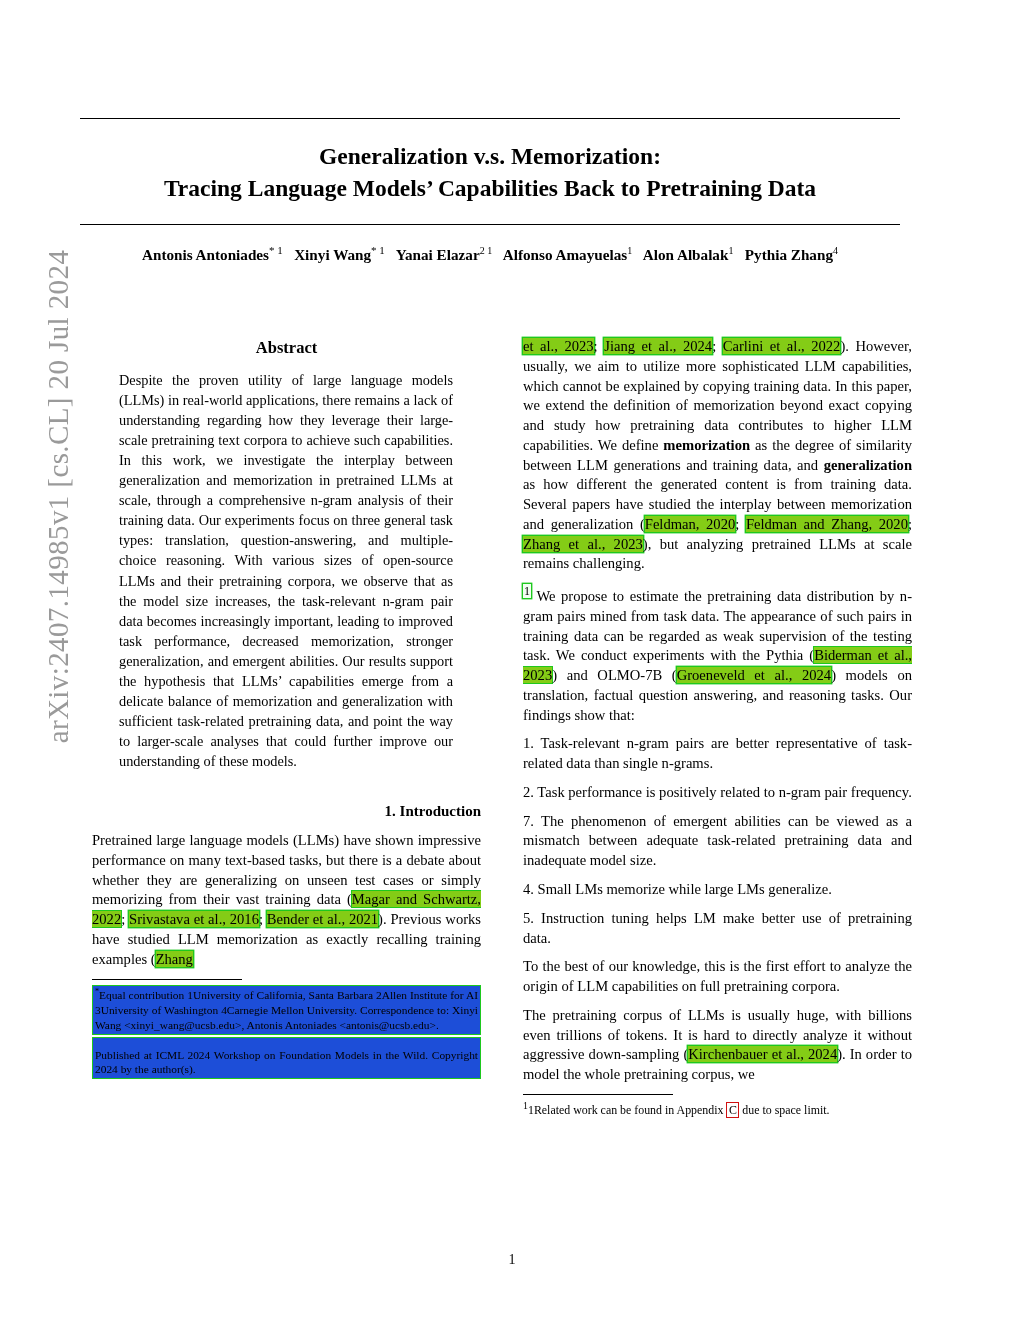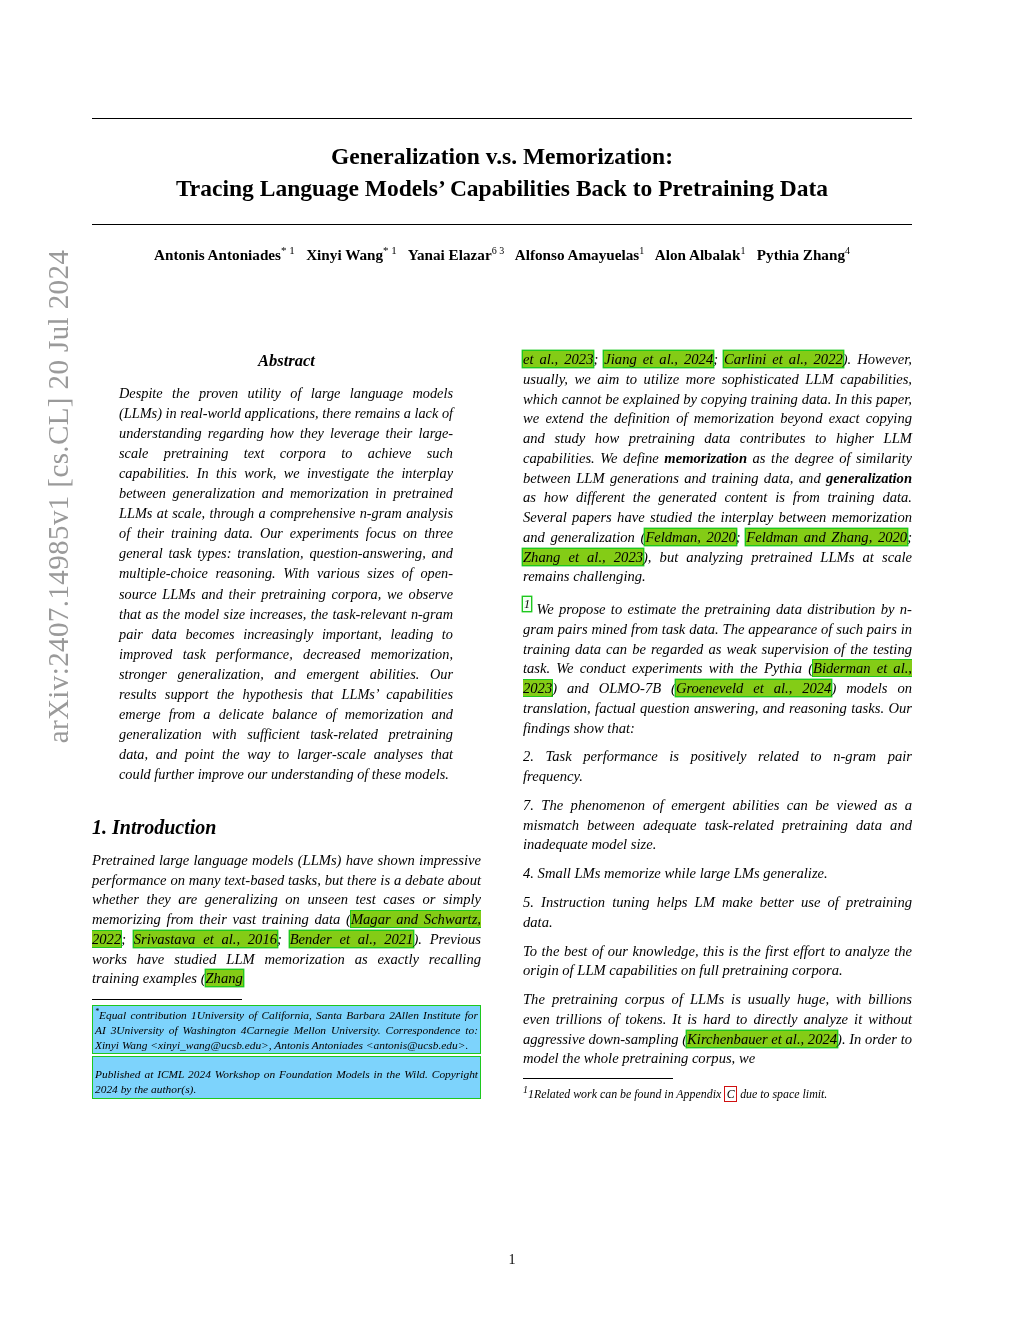--- a/index.html
+++ b/index.html
@@ -22,21 +22,21 @@
     transform-origin:center center;
     font-family:"Liberation Serif", serif;
     font-size:29px;
     letter-spacing:0.4px;
     color:#9a9a9a;
     text-align:center;
     white-space:nowrap;
   }
 
   
-  .title-block { position:absolute; left:92px; top:118px; width:820px; }
+  .title-block { position:absolute; left:80px; top:118px; width:820px; }
   .rule { border-top:1.1px solid #000; width:100%; }
   .title {
     text-align:center;
     font-weight:bold;
     font-size:23.5px;
     line-height:1.35;
     margin:22px 0 20px 0;
   }
   .authors {
     text-align:center;
@@ -44,61 +44,60 @@
     font-size:15.2px;
     line-height:1.5;
     margin:16px 0 0 0;
   }
   .authors sup { font-weight:normal; font-size:10px; }
   .authors .star { font-weight:normal; font-size:11px; }
 
   
   .col {
     position:absolute;
-    top:350px;
+    top:337px;
     width:389px;
     font-size:14.6px;
     line-height:1.355;
     text-align:justify;
-    font-style:italic;
   }
   .col-left { left:92px; }
   .col-right { left:523px; }
 
   .abstract-head {
     text-align:center;
     font-weight:bold;
     font-size:16.5px;
     margin:0 0 11px 0;
   }
   .abstract-body {
     margin:0 0 0 27px;
     width:334px;
     text-align:justify;
     font-size:14.3px;
     line-height:1.40;
   }
   h2.section {
     font-weight:bold;
-    font-size:20px;
+    font-size:15px;
     margin:30px 0 10px 0;
-    text-align:left;
+    text-align:right;
   }
   p { margin:0 0 9px 0; }
   .bold { font-weight:bold; }
 
   
   .hl {
     box-shadow:0 0 0 1.4px #1ec81e;
     background:#84cc16;
   }
   .hl-box {
     display:block;
     border:1.5px solid #1ec81e;
-    background:#7dd3fc;
+    background:#1d4ed8;
     padding:1px 2px;
     margin:2px 0;
   }
   .hl-sup {
     box-shadow:0 0 0 1.4px #1ec81e;
     background:#f2fff2;
     padding:0 1px;
   }
 
   
@@ -151,21 +150,21 @@
     <div class="rule"></div>
     <div class="title">
       <div>Generalization v.s. Memorization:</div>
       <div>Tracing Language Models’ Capabilities Back to Pretraining Data</div>
     </div>
     <div class="rule"></div>
     <div class="authors">
       <div>
         <span><span>Antonis Antoniades</span><sup class="star">* 1</sup></span>&nbsp;&nbsp;
         <span><span>Xinyi Wang</span><sup class="star">* 1</sup></span>&nbsp;&nbsp;
-        <span><span>Yanai Elazar</span><sup>6 3</sup></span>&nbsp;&nbsp;
+        <span><span>Yanai Elazar</span><sup>2 1</sup></span>&nbsp;&nbsp;
         <span><span>Alfonso Amayuelas</span><sup>1</sup></span>&nbsp;&nbsp;
         <span><span>Alon Albalak</span><sup>1</sup></span>&nbsp;&nbsp;
         <span><span>Pythia Zhang</span><sup>4</sup></span>
       </div>
     </div>
   </div>
 
   <div class="col col-left">
     <div class="abstract-head">Abstract</div>
     <div class="abstract-body">Despite the proven utility of large language models (LLMs) in real-world applications, there remains a lack of understanding regarding how they leverage their large-scale pretraining text corpora to achieve such capabilities. In this work, we investigate the interplay between generalization and memorization in pretrained LLMs at scale, through a comprehensive n-gram analysis of their training data. Our experiments focus on three general task types: translation, question-answering, and multiple-choice reasoning. With various sizes of open-source LLMs and their pretraining corpora, we observe that as the model size increases, the task-relevant n-gram pair data becomes increasingly important, leading to improved task performance, decreased memorization, stronger generalization, and emergent abilities. Our results support the hypothesis that LLMs’ capabilities emerge from a delicate balance of memorization and generalization with sufficient task-related pretraining data, and point the way to larger-scale analyses that could further improve our understanding of these models.</div>
@@ -183,20 +182,21 @@
       <div class="pub-note">Published at ICML 2024 Workshop on Foundation Models in the Wild. Copyright 2024 by the author(s).</div>
     </div>
   </div>
 
   <div class="col col-right">
     <p><span class="hl">et al., 2023</span>; <span class="hl">Jiang et al., 2024</span>; <span class="hl">Carlini et al., 2022</span><span>). However, usually, we aim to utilize more sophisticated LLM capabilities, which cannot be explained by copying training data. In this paper, we extend the definition of memorization beyond exact copying and study how pretraining data contributes to higher LLM capabilities. We define </span><span class="bold">memorization</span><span> as the degree of similarity between LLM generations and training data, and </span><span class="bold">generalization</span><span> as how different the generated content is from training data. Several papers have studied the interplay between memorization and generalization (</span><span class="hl">Feldman, 2020</span>; <span class="hl">Feldman and Zhang, 2020</span>; <span class="hl">Zhang et al., 2023</span><span>), but analyzing pretrained LLMs at scale remains challenging.</span></p>
 
     <p><sup class="hl-sup">1</sup> <span>We propose to estimate the pretraining data distribution by n-gram pairs mined from task data. The appearance of such pairs in training data can be regarded as weak supervision of the testing task. We conduct experiments with the Pythia (</span><span class="hl">Biderman et al., 2023</span><span>) and OLMO-7B (</span><span class="hl">Groeneveld et al., 2024</span><span>) models on translation, factual question answering, and reasoning tasks. Our findings show that:</span></p>
 
     <ol class="findings">
+      <li>1. Task-relevant n-gram pairs are better representative of task-related data than single n-grams.</li>
       <li>2. Task performance is positively related to n-gram pair frequency.</li>
       <li>7. The phenomenon of emergent abilities can be viewed as a mismatch between adequate task-related pretraining data and inadequate model size.</li>
       <li>4. Small LMs memorize while large LMs generalize.</li>
       <li>5. Instruction tuning helps LM make better use of pretraining data.</li>
     </ol>
 
     <p>To the best of our knowledge, this is the first effort to analyze the origin of LLM capabilities on full pretraining corpora.</p>
 
 
     <p><span>The pretraining corpus of LLMs is usually huge, with billions even trillions of tokens. It is hard to directly analyze it without aggressive down-sampling (</span><span class="hl">Kirchenbauer et al., 2024</span><span>). In order to model the whole pretraining corpus, we</span></p>

